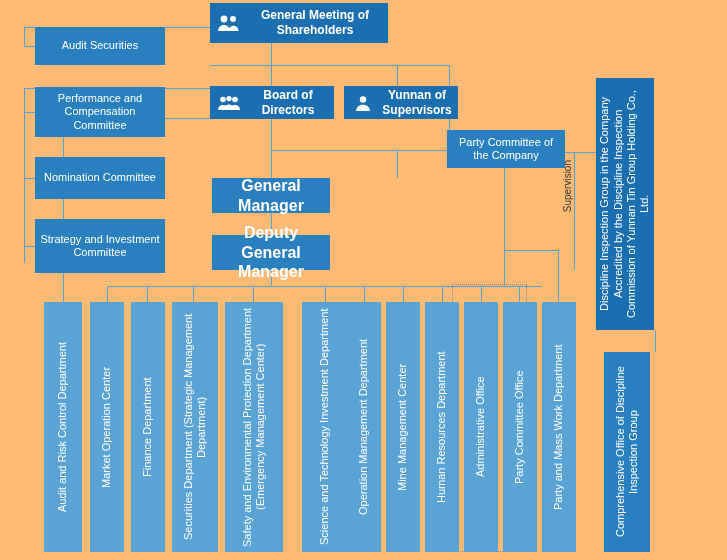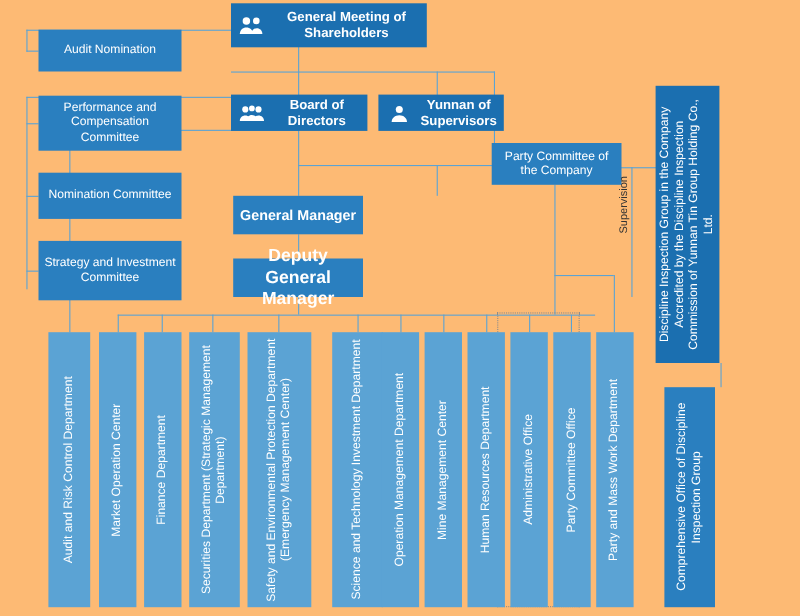--- a/index.html
+++ b/index.html
@@ -173,41 +173,41 @@
     <span class="icon">
       <svg width="20" height="18" viewBox="0 0 20 18">
         <circle cx="10" cy="5.5" r="3.2" fill="#ffffff"></circle>
         <path d="M3 17c0-3.6 3.1-6.2 7-6.2s7 2.6 7 6.2z" fill="#ffffff"></path>
       </svg>
     </span>
     <span class="txt">Yunnan of Supervisors</span>
   </div>
 
   <div class="node mid" style="left:35px; top:27px; width:130px; height:38px;">
-    <span>Audit Nomination</span>
+    <span>Audit Securities</span>
   </div>
 
   <div class="node mid" style="left:35px; top:87px; width:130px; height:50px;align-items:center;">
     <span>Performance and Compensation Committee</span>
   </div>
 
   <div class="node mid" style="left:35px; top:219px; width:130px; height:54px;">
     <span>Strategy and Investment Committee</span>
   </div>
 
   <div class="node mid" style="left:35px; top:157px; width:130px; height:42px;">
     <span>Nomination Committee</span>
   </div>
 
   <div class="node mid" style="left:447px; top:130px; width:118px; height:38px;">
     <span>Party Committee of the Company</span>
   </div>
 
   <div class="node mid" style="left:212px; top:178px; width:118px; height:35px;">
-    <span class="bold" style="font-size:13px;">General Manager</span>
+    <span class="bold" style="font-size:16px;">General Manager</span>
   </div>
 
 
   <div class="node mid" style="left:212px; top:235px; width:118px; height:35px;">
     <span class="bold" style="font-size:16px;">Deputy General Manager</span>
   </div>
 
   <div class="node dark vert" style="left:596px; top:78px; width:58px; height:252px;">
     <span class="label">Discipline Inspection Group in the Company Accredited by the Discipline Inspection Commission of Yunnan Tin Group Holding Co., Ltd.</span>
   </div>

